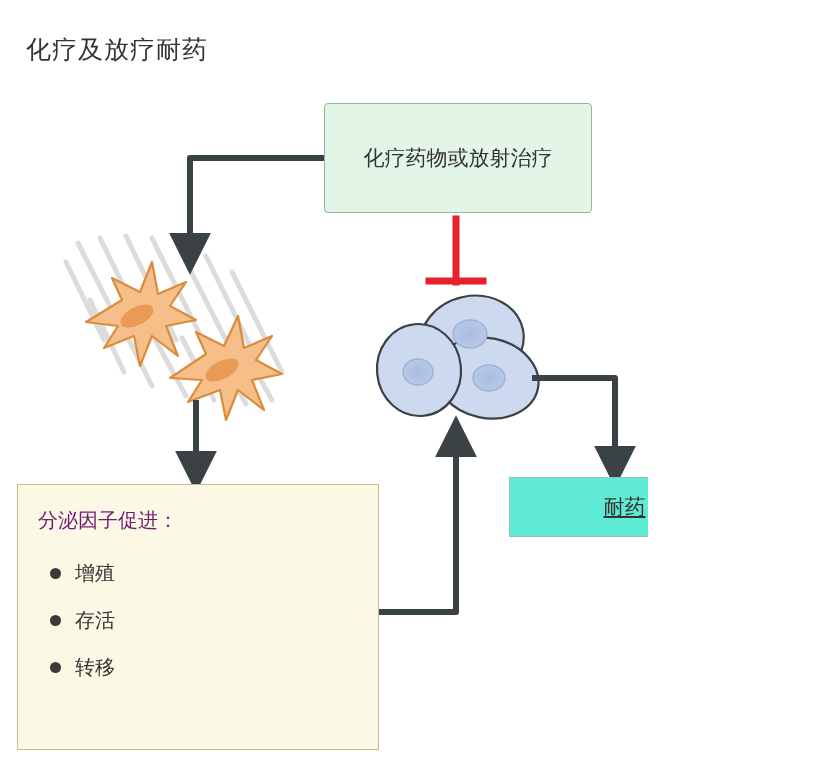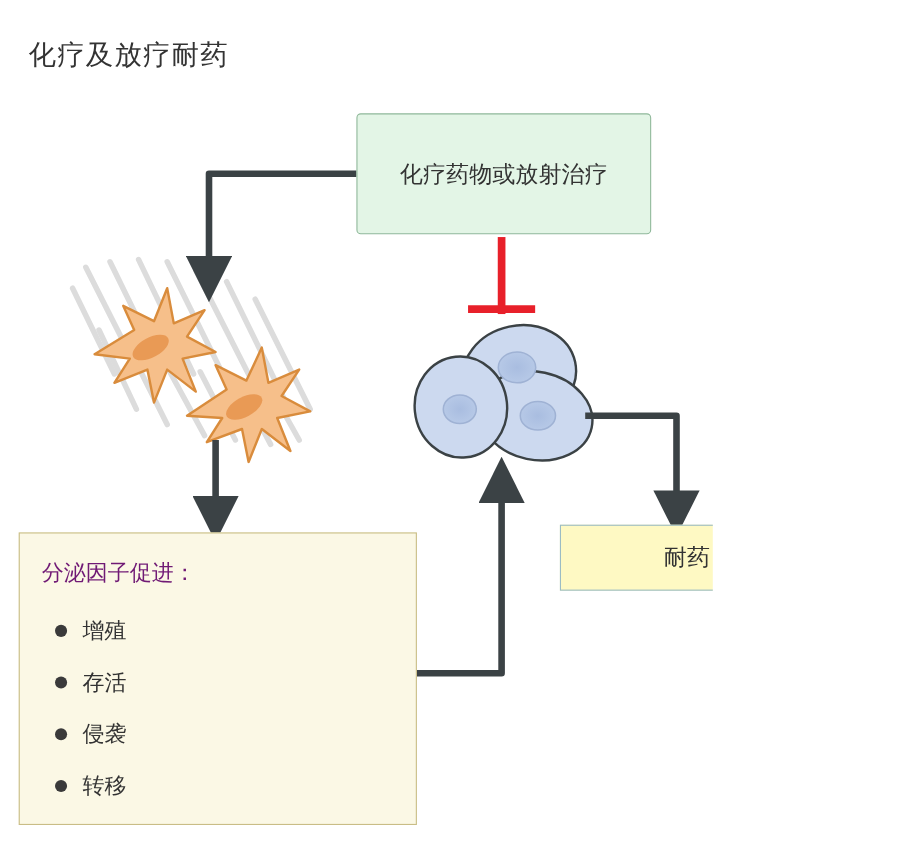--- a/index.html
+++ b/index.html
@@ -50,22 +50,23 @@
     border-radius: 4px;
     background: #e3f5e6;
     font-size: 21px;
   }
   #resistance-box {
     left: 509px;
     top: 477px;
     width: 231px;
     height: 60px;
     border: 1.5px solid #9bbcc4;
-    background: #fef9c3;
+    background: #5eead4;
     font-size: 21px;
+    text-decoration: underline;
   }
   #secretion-box {
     left: 17px;
     top: 484px;
     width: 362px;
     height: 266px;
     border: 1.5px solid #c9bd86;
     background: #fbf8e5;
     display: block;
     padding: 22px 0 0 20px;
@@ -175,21 +176,17 @@
     <div class="bullet-row">
       <span class="bullet-dot"></span>
       <span class="bullet-label">增殖</span>
     </div>
     <div class="bullet-row">
       <span class="bullet-dot"></span>
       <span class="bullet-label">存活</span>
     </div>
     <div class="bullet-row">
       <span class="bullet-dot"></span>
-      <span class="bullet-label">侵袭</span>
-    </div>
-    <div class="bullet-row">
-      <span class="bullet-dot"></span>
       <span class="bullet-label">转移</span>
     </div>
   </div>
 
 </div>
 
 </body></html>

